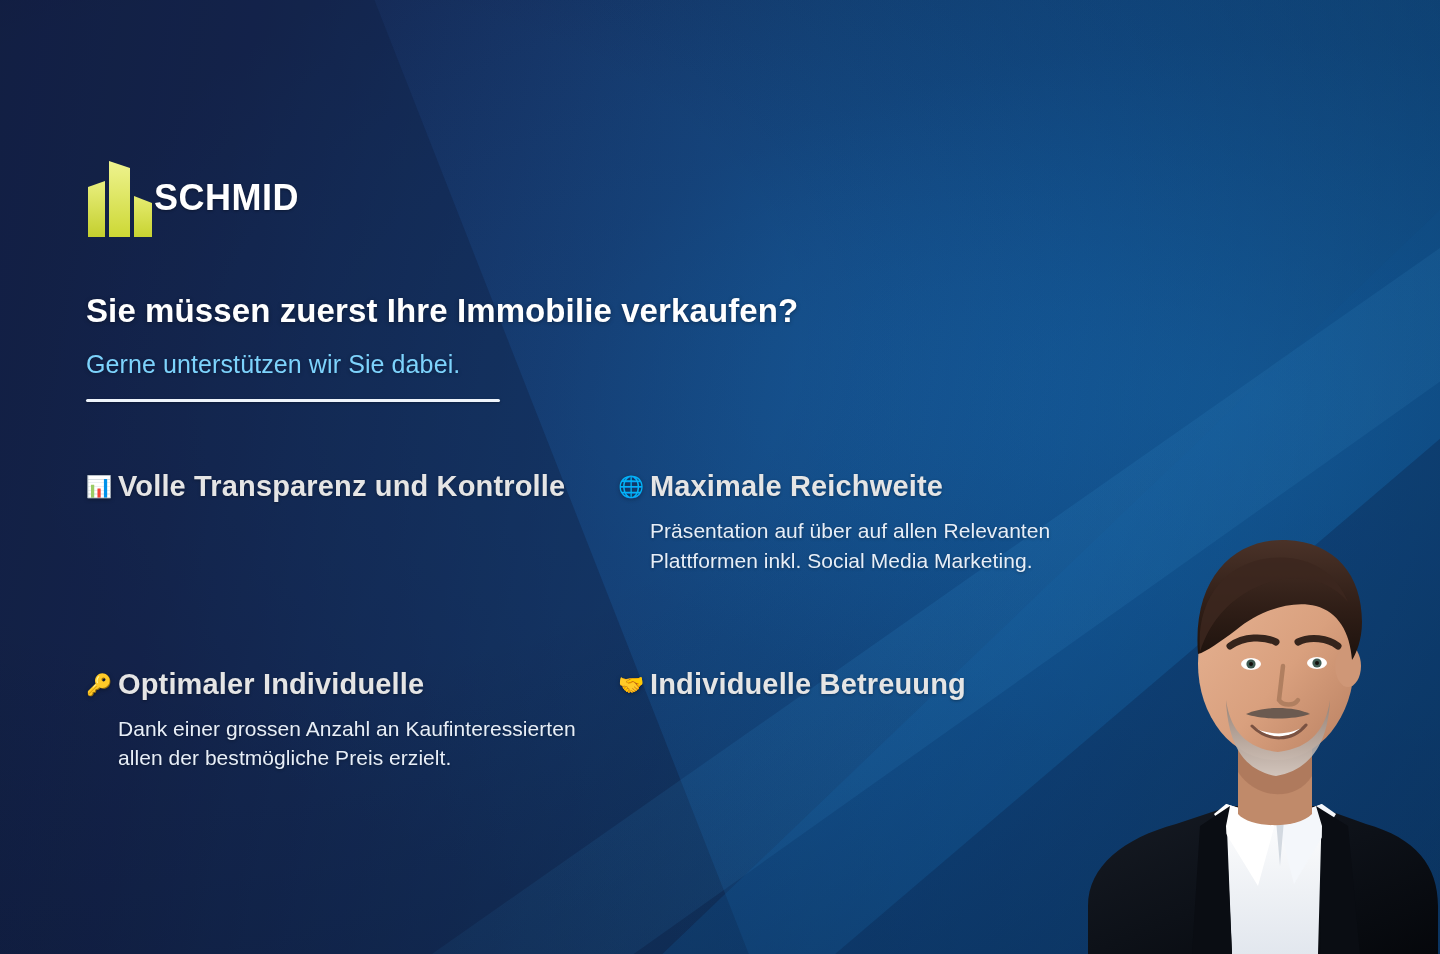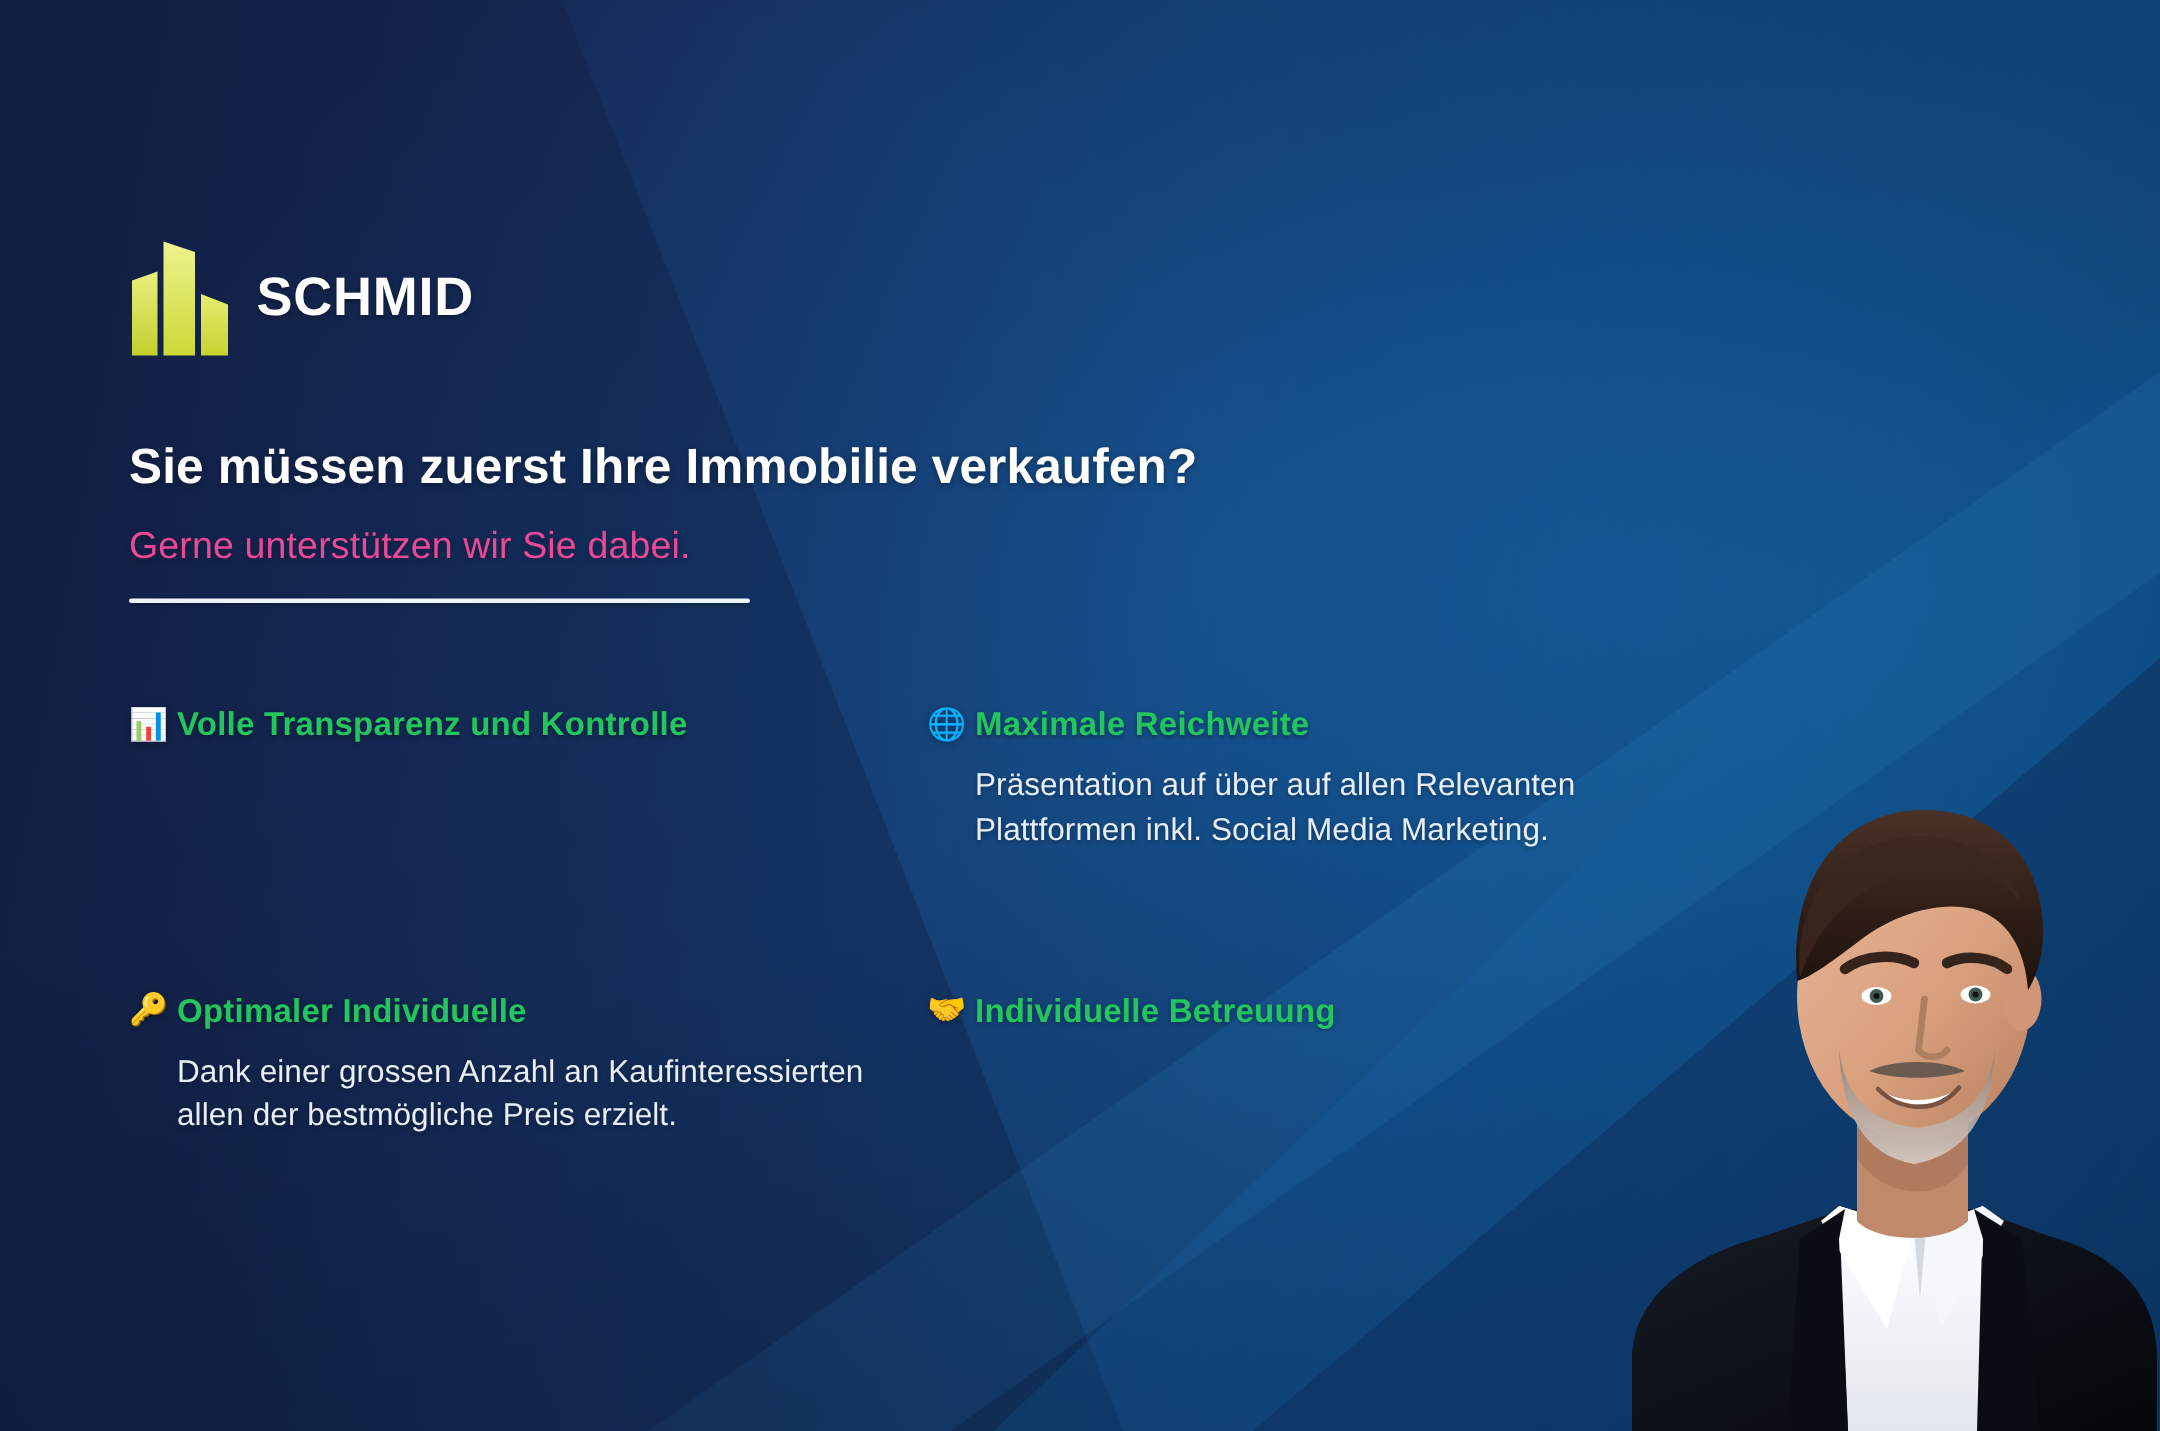--- a/index.html
+++ b/index.html
@@ -84,21 +84,20 @@
     z-index: 5;
   }
 
   
   .logo {
     position: absolute;
     left: 86px;
     top: 156px;
     display: flex;
     align-items: center;
-    gap: 17px;
   }
   .logo-mark { width: 68px; height: 84px; display: block; }
   .logo-text {
     color: #ffffff;
     font-weight: 700;
     font-size: 36px;
     line-height: 0.94;
     letter-spacing: 0.5px;
     text-shadow: 0 1px 3px rgba(0,0,0,0.35);
   }
@@ -115,21 +114,21 @@
     font-weight: 700;
     letter-spacing: 0.1px;
     text-shadow: 0 1px 4px rgba(0,0,0,0.35);
     white-space: nowrap;
     margin-top: 24px;
   }
   .subheadline {
     position: absolute;
     left: 86px;
     top: 325px;
-    color: #ec4899;
+    color: #7dd3fc;
     font-size: 25px;
     font-weight: 400;
     letter-spacing: 0.1px;
     text-shadow: 0 1px 4px rgba(0,0,0,0.3);
     white-space: nowrap;
   }
   .rule {
     position: absolute;
     left: 86px;
     top: 399px;
@@ -158,22 +157,22 @@
     margin: 0 0 13px 0;
   }
   .feature-icon {
     font-size: 21px;
     line-height: 1;
     width: 24px;
     text-align: center;
     filter: drop-shadow(0 1px 2px rgba(0,0,0,0.35));
   }
   .feature-title {
-    color: #22c55e;
-    font-size: 22px;
+    color: #e5e5e5;
+    font-size: 29px;
     font-weight: 700;
     letter-spacing: 0.15px;
     text-shadow: 0 1px 3px rgba(0,0,0,0.35);
     white-space: nowrap;
   }
   .feature-desc {
     margin: 0 0 0 32px;
     color: #e7eef7;
     font-size: 21px;
     font-weight: 400;

